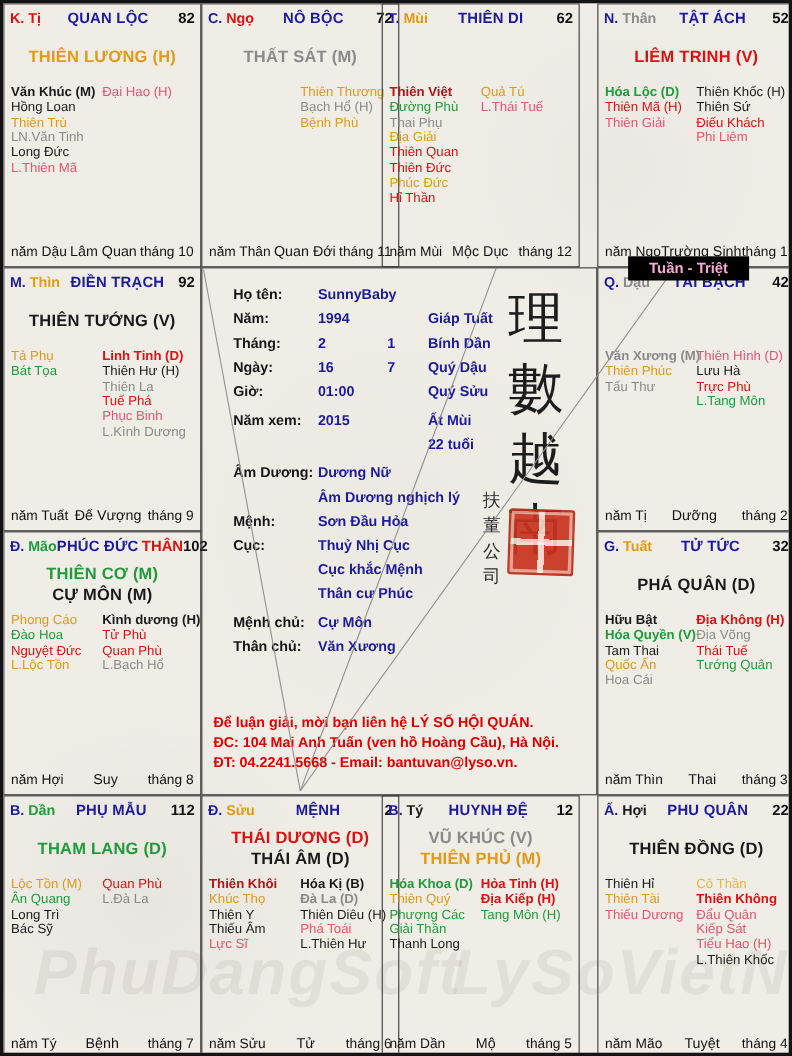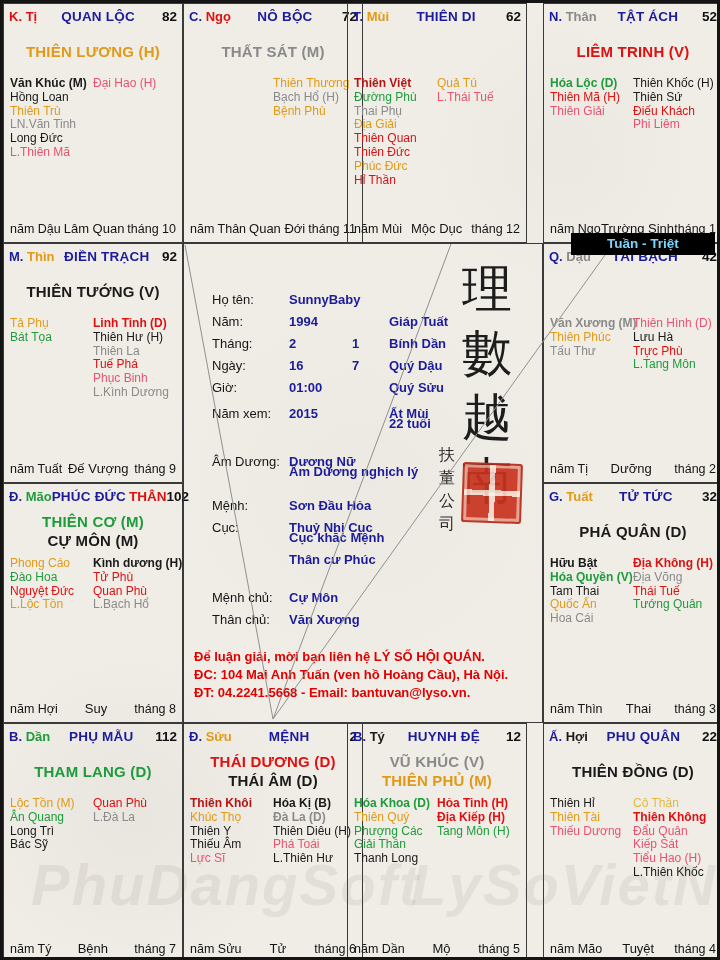--- a/index.html
+++ b/index.html
@@ -33,26 +33,26 @@
   .ftr .stage{flex:1 1 auto;text-align:center;font-weight:normal;font-size:13px;}
   .ftr .thang{flex:0 0 auto;}
   .c-navy{color:#1b1b9c}.c-red{color:#dd1111}.c-pink{color:#e8536e}
   .c-orange{color:#e09a18}.c-gold{color:#e4b83a}.c-green{color:#1e9b3a}
   .c-gray{color:#8a8a8a}.c-black{color:#1a1a1a}.c-darkred{color:#b31414}
   .bb{font-weight:bold}
   .center{position:absolute;left:180px;top:240px;width:360px;height:480px;border:1px solid #3a3a3a;box-sizing:border-box;}
   .info{position:absolute;left:0;top:16px;right:0;}
   .irow{display:grid;grid-template-columns:77px 63px 37px auto;height:22px;padding-left:28px;font-size:13px;align-items:baseline;}
   .irow.sp{height:4px;}
-  .ilab{font-weight:normal;color:#151515;margin-top:32px;}
+  .ilab{font-weight:bold;color:#151515;}
   .iv1,.iv2,.iv3{font-weight:bold;color:#1b1b9c;}
   .iv1.wide{grid-column:2/5;white-space:nowrap;}
   .contact{position:absolute;left:10px;right:4px;top:404px;color:#e00000;font-weight:bold;font-size:13px;line-height:18px;white-space:nowrap;}
   .cline{white-space:nowrap;}
-  .tuantriet{position:absolute;left:568px;top:230px;width:144px;height:22px;background:#000;color:#7dd3fc;font-weight:bold;font-size:13.5px;text-align:center;line-height:22px;z-index:7;font-family:"Liberation Sans",sans-serif;}
+  .tuantriet{position:absolute;left:568px;top:230px;width:110px;height:22px;background:#000;color:#f9a8d4;font-weight:bold;font-size:13.5px;text-align:center;line-height:22px;z-index:7;font-family:"Liberation Sans",sans-serif;}
   #lines{position:absolute;left:0;top:0;z-index:5;pointer-events:none;}
   .calli{position:absolute;left:452px;top:254px;width:64px;text-align:center;z-index:3;}
   .cchar{font-family:"DejaVu Serif",serif;font-size:50px;line-height:64px;color:#1d1d1d;}
   .sidechars{position:absolute;left:433px;top:440px;width:22px;text-align:center;z-index:3;}
   .schar{font-family:"DejaVu Serif",serif;font-size:16px;line-height:23px;color:#2a2a2a;}
   .seal{position:absolute;left:459px;top:460px;width:56px;height:56px;z-index:4;
     background-image:
       linear-gradient(90deg, transparent 45%, rgba(255,244,234,.85) 45%, rgba(255,244,234,.85) 55%, transparent 55%),
       linear-gradient(0deg, transparent 45%, rgba(255,244,234,.85) 45%, rgba(255,244,234,.85) 55%, transparent 55%),
       linear-gradient(#c8331e,#c8331e);

